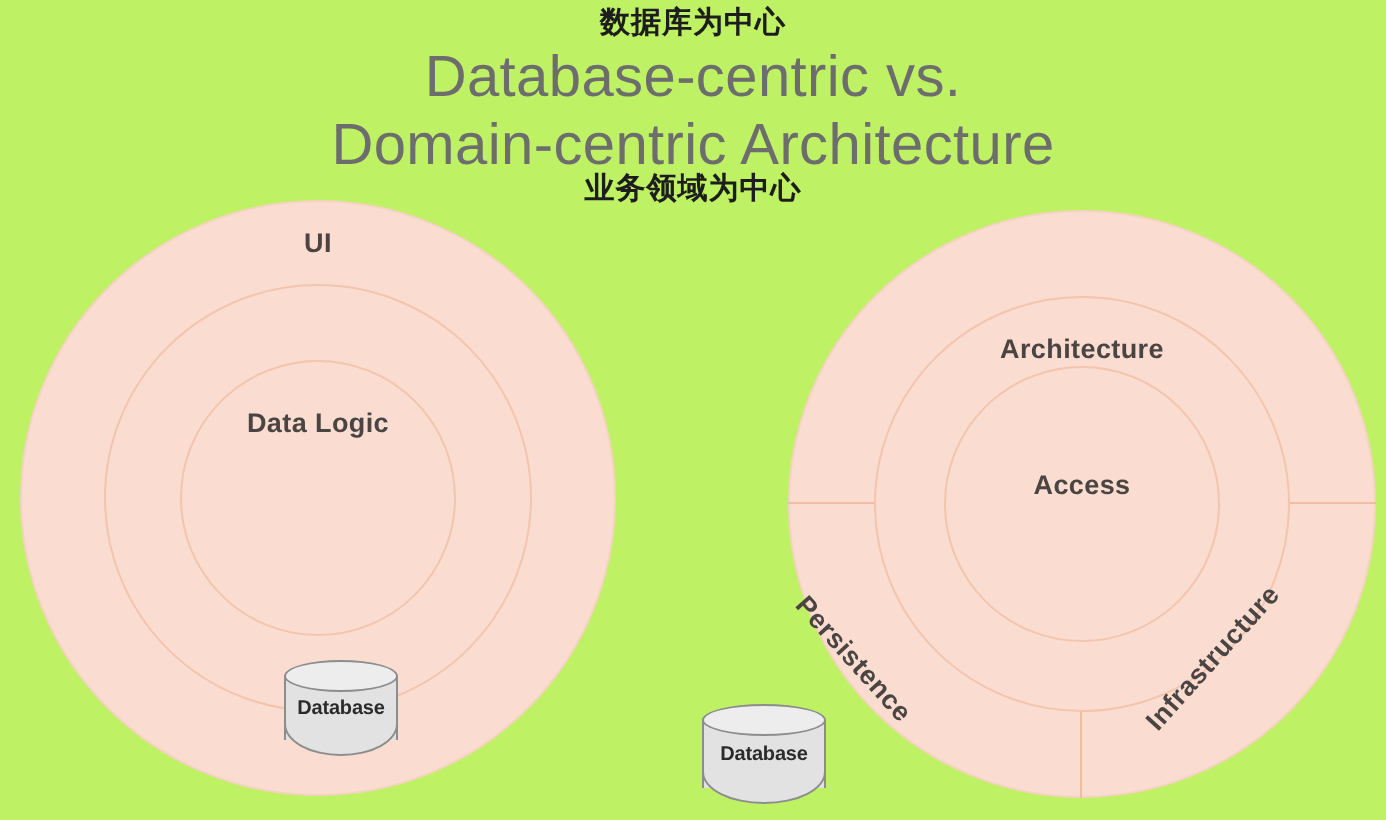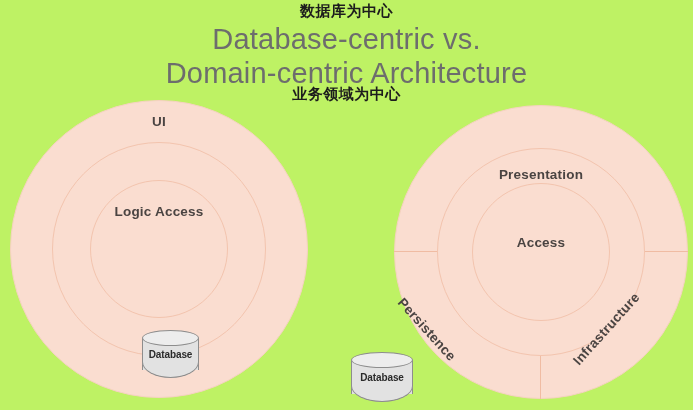--- a/index.html
+++ b/index.html
@@ -208,42 +208,42 @@
 
   <div class="cn-label" id="cn-bottom">业务领域为中心</div>
 
   <div id="left-diagram">
 
     <div class="ring ring-outer" id="left-ring-ui"></div>
     <div class="ring ring-inner-line" id="left-ring-bl"></div>
     <div class="ring ring-inner-line" id="left-ring-da"></div>
 
     <div class="ring-label" id="left-label-ui">UI</div>
-    <div class="ring-label" id="left-label-da">Logic Access</div>
+    <div class="ring-label" id="left-label-da">Data Logic</div>
 
     <div class="cylinder" id="db-left">
       <div class="cyl-body"></div>
       <div class="cyl-bottom"></div>
       <div class="cyl-top"></div>
       <div class="cyl-label">Database</div>
     </div>
 
   </div>
 
   <div id="right-diagram">
 
     <div class="ring ring-outer" id="right-ring-pres"></div>
     <div class="ring ring-inner-line" id="right-ring-app"></div>
     <div class="ring ring-inner-line" id="right-ring-dom"></div>
 
     <div class="divider" id="div-left"></div>
     <div class="divider" id="div-right"></div>
     <div class="divider" id="div-bottom"></div>
 
-    <div class="ring-label" id="right-label-app">Presentation</div>
+    <div class="ring-label" id="right-label-app">Architecture</div>
     <div class="ring-label" id="right-label-dom">Access</div>
 
     <div class="arc-label" id="arc-persistence">Persistence</div>
     <div class="arc-label" id="arc-infrastructure">Infrastructure</div>
 
   </div>
 
   <div class="cylinder" id="db-bottom">
     <div class="cyl-body"></div>
     <div class="cyl-bottom"></div>

